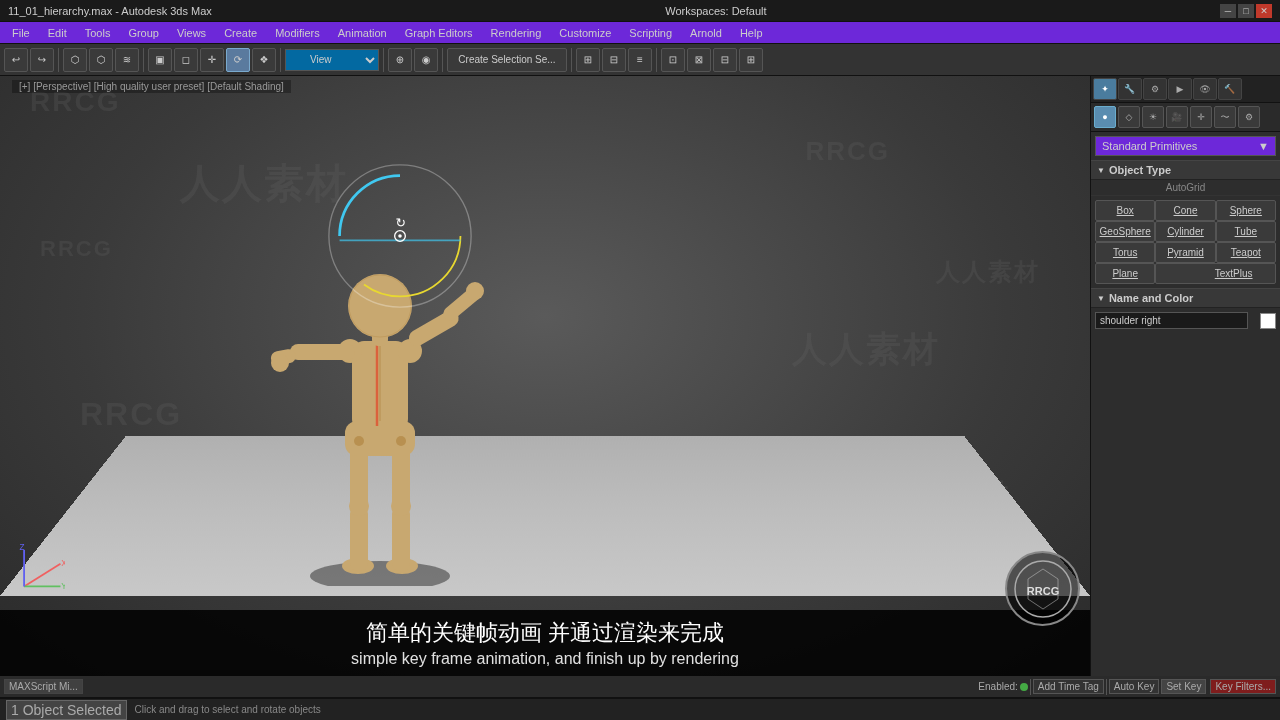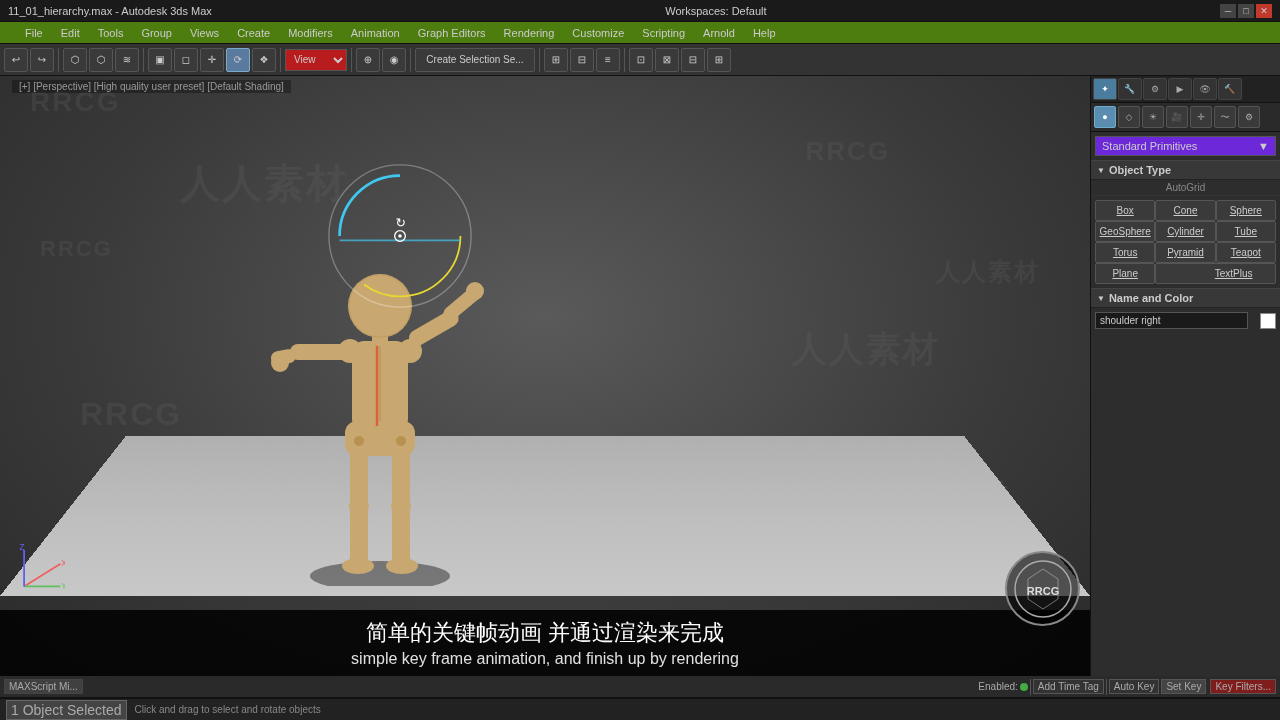--- a/index.html
+++ b/index.html
@@ -23,24 +23,24 @@
       color: #ccc;
       font-size: 9px;
       cursor: pointer;
       display: flex; align-items: center; justify-content: center;
     }
     #title-bar .win-btn.close { background: #c0392b; }
 
     
     #menu-bar {
       height: 22px;
-      background: #4d7c0f;
-      display: flex;
-      align-items: center;
-      padding: 0 17px;
+      background: #6d28d9;
+      display: flex;
+      align-items: center;
+      padding: 0 4px;
       gap: 2px;
       border-bottom: 1px solid #111;
     }
     .menu-item {
       padding: 2px 8px;
       font-size: 11px;
       color: #ccc;
       cursor: pointer;
     }
 
@@ -60,25 +60,25 @@
       border: 1px solid #555;
       color: #ccc;
       font-size: 10px;
       cursor: pointer;
       display: flex; align-items: center; justify-content: center;
       border-radius: 2px;
     }
     .toolbar-separator { width: 1px; height: 24px; background: #555; margin: 0 2px; }
     .toolbar-dropdown {
       height: 22px;
-      background: #b91c1c;
+      background: #0369a1;
       border: 1px solid #555;
       color: #ccc;
       font-size: 10px;
-      padding: 0 4px;
+      padding: 0 20px;
       cursor: pointer;
     }
 
     
     #main-layout {
       display: flex;
       height: calc(720px - 22px - 22px - 32px - 22px - 22px);
     }
 
     

